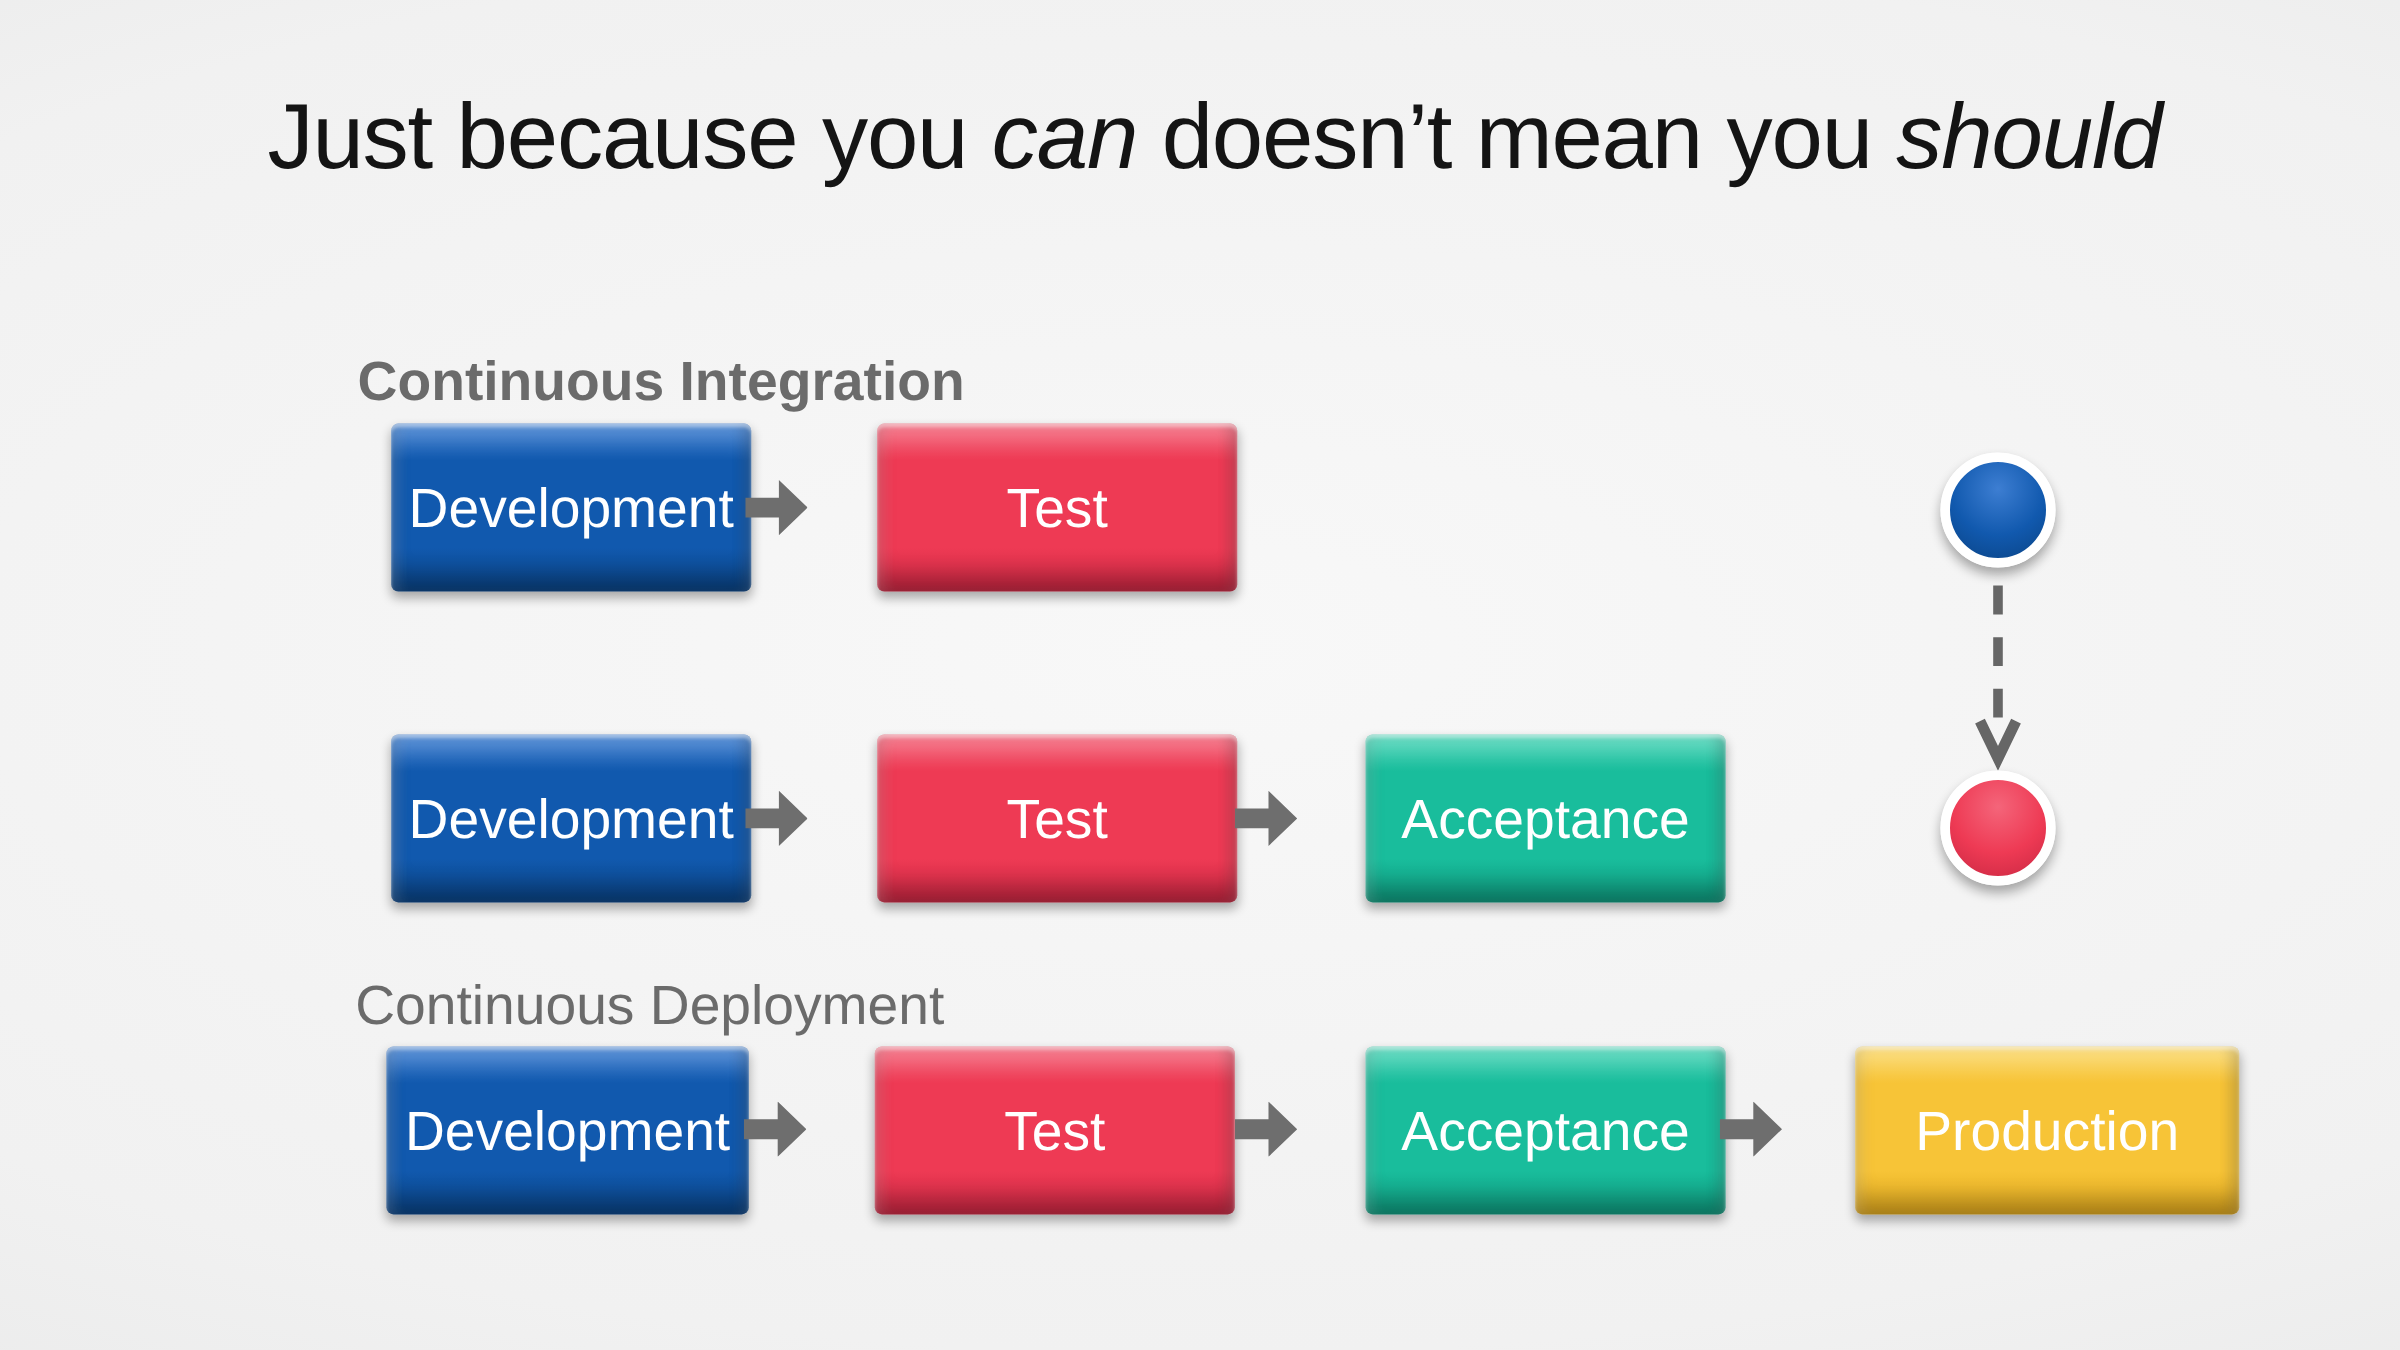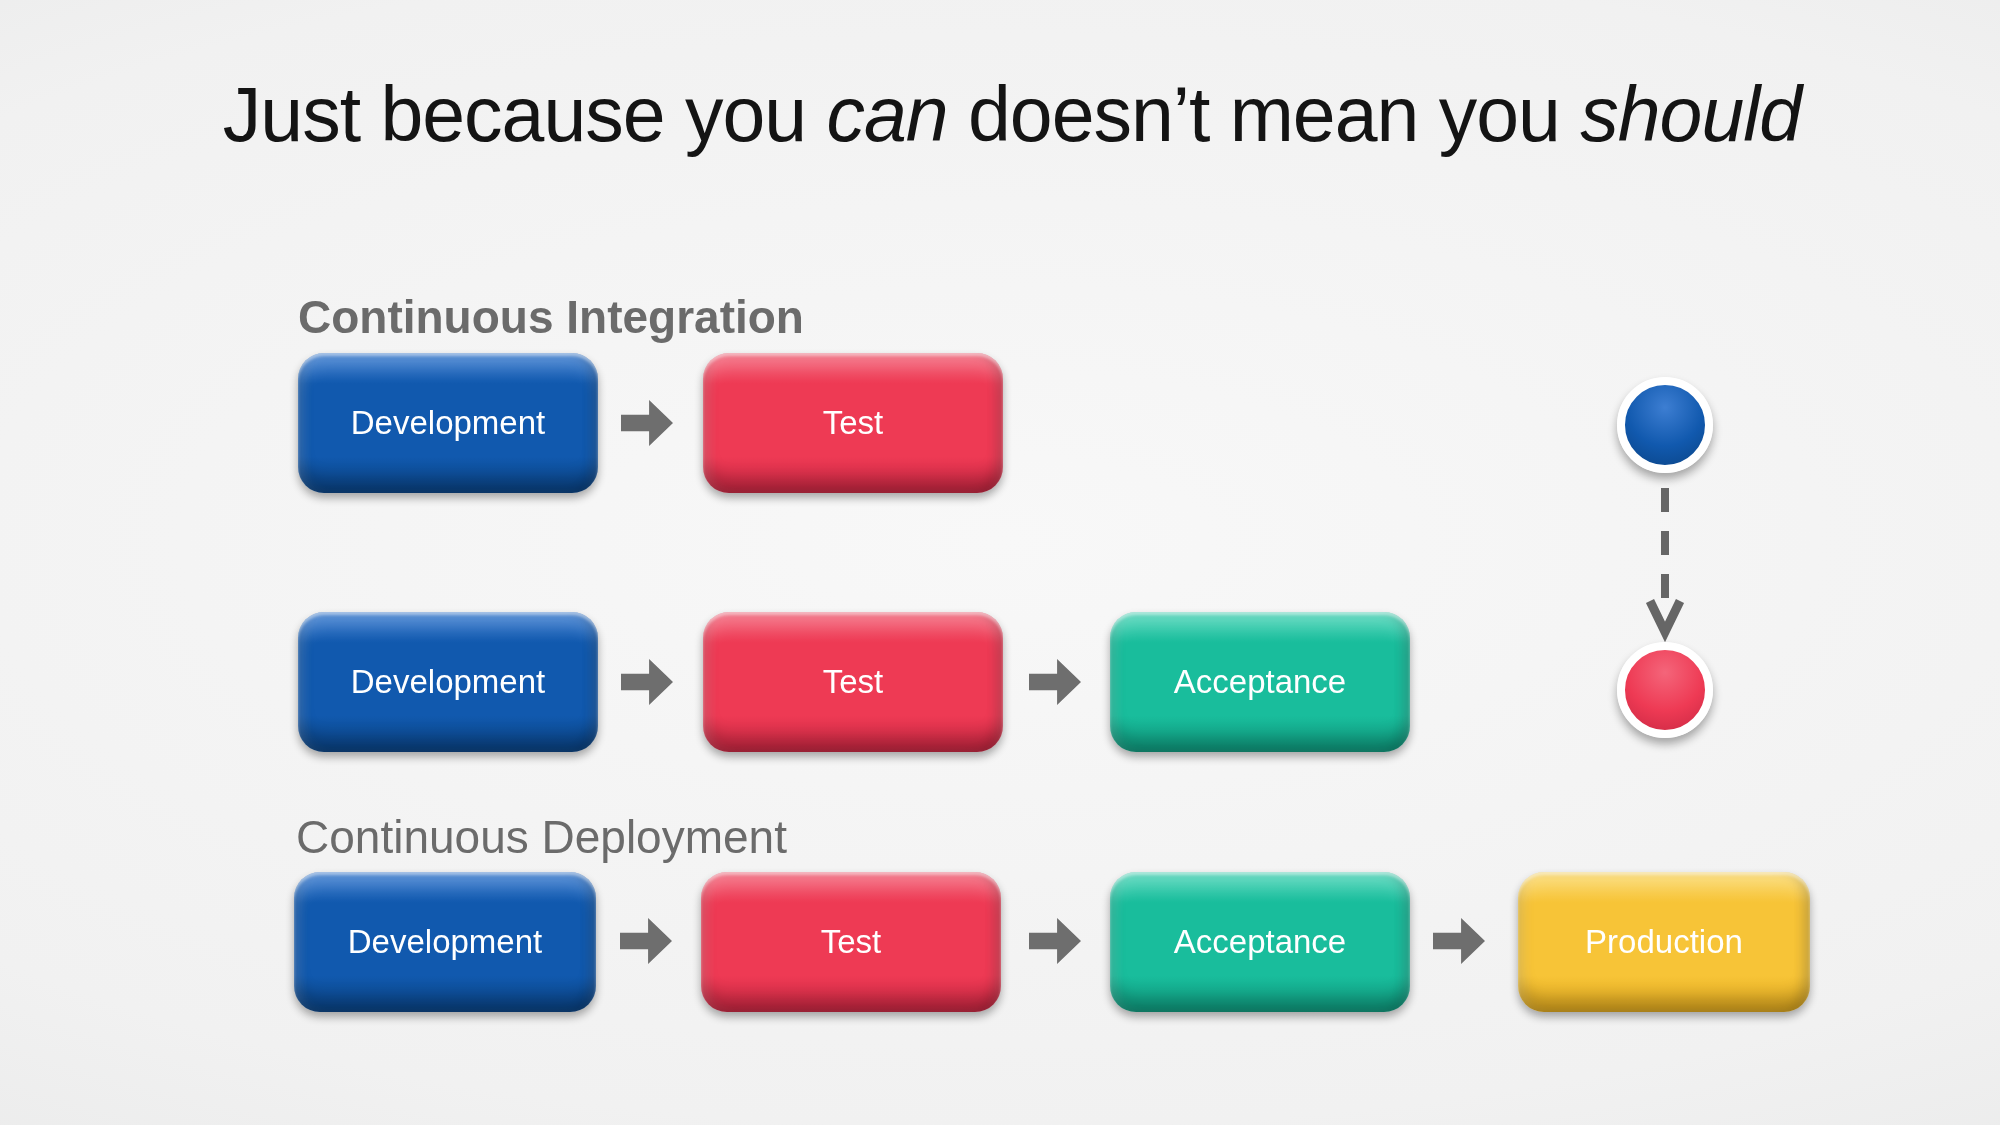--- a/index.html
+++ b/index.html
@@ -39,33 +39,34 @@
     position: absolute;
     font-size: 46px;
     font-weight: 400;
     color: var(--label-gray, #6b6b6b);
     white-space: nowrap;
   }
 
   .stage-box {
     position: absolute;
     height: 140px;
-    border-radius: 26px;
+    border-radius: 6px;
     display: flex;
     align-items: center;
     justify-content: center;
     color: #ffffff;
-    font-size: 33px;
+    font-size: 46px;
     box-shadow:
       0 5px 9px rgba(0,0,0,0.32),
       inset 0 3px 3px rgba(255,255,255,0.45),
       inset 0 14px 16px rgba(255,255,255,0.18),
       inset 0 -14px 16px rgba(0,0,0,0.22),
       inset 8px 0 10px rgba(255,255,255,0.06),
       inset -8px 0 10px rgba(0,0,0,0.10);
+    margin-left: 28px;
   }
   .box-blue {
     background: linear-gradient(180deg,
       var(--blue-l, #3d7ed2) 0%, var(--blue, #1159ae) 22%,
       var(--blue, #1159ae) 74%, var(--blue-d, #0a4384) 100%);
   }
   .box-red {
     background: linear-gradient(180deg,
       var(--red-l, #f4657a) 0%, var(--red, #ee3a54) 22%,
       var(--red, #ee3a54) 74%, var(--red-d, #c92742) 100%);
@@ -127,21 +128,21 @@
   <div class="flow-arrow" style="left:1029px; top:659px;"></div>
   <div class="stage-box box-teal" style="left:1110px; top:612px; width:300px;">Acceptance</div>
 
   <div class="row-label" style="left:296px; top:810px;text-align:right;">Continuous Deployment</div>
   <div class="stage-box box-blue" style="left:294px; top:872px; width:302px;">Development</div>
   <div class="flow-arrow" style="left:620px; top:918px;"></div>
   <div class="stage-box box-red" style="left:701px; top:872px; width:300px;">Test</div>
   <div class="flow-arrow" style="left:1029px; top:918px;"></div>
   <div class="stage-box box-teal" style="left:1110px; top:872px; width:300px;">Acceptance</div>
   <div class="flow-arrow" style="left:1433px; top:918px;"></div>
-  <div class="stage-box box-yellow" style="left:1518px; top:872px; width:292px;">Production</div>
+  <div class="stage-box box-yellow" style="left:1518px; top:872px; width:320px;">Production</div>
 
   <div class="legend-circle circle-blue" style="left:1617px; top:377px;"></div>
   <svg class="connector-svg" style="left:1625px; top:466px;" width="80" height="190" viewBox="0 0 80 190">
     <line x1="40" y1="22" x2="40" y2="138" stroke="#666666" stroke-width="8" stroke-dasharray="24 19"></line>
     <path d="M 25 135 L 40 166 L 55 135" fill="none" stroke="#666666" stroke-width="9"></path>
   </svg>
   <div class="legend-circle circle-red" style="left:1617px; top:642px;"></div>
 
 </div>
 

